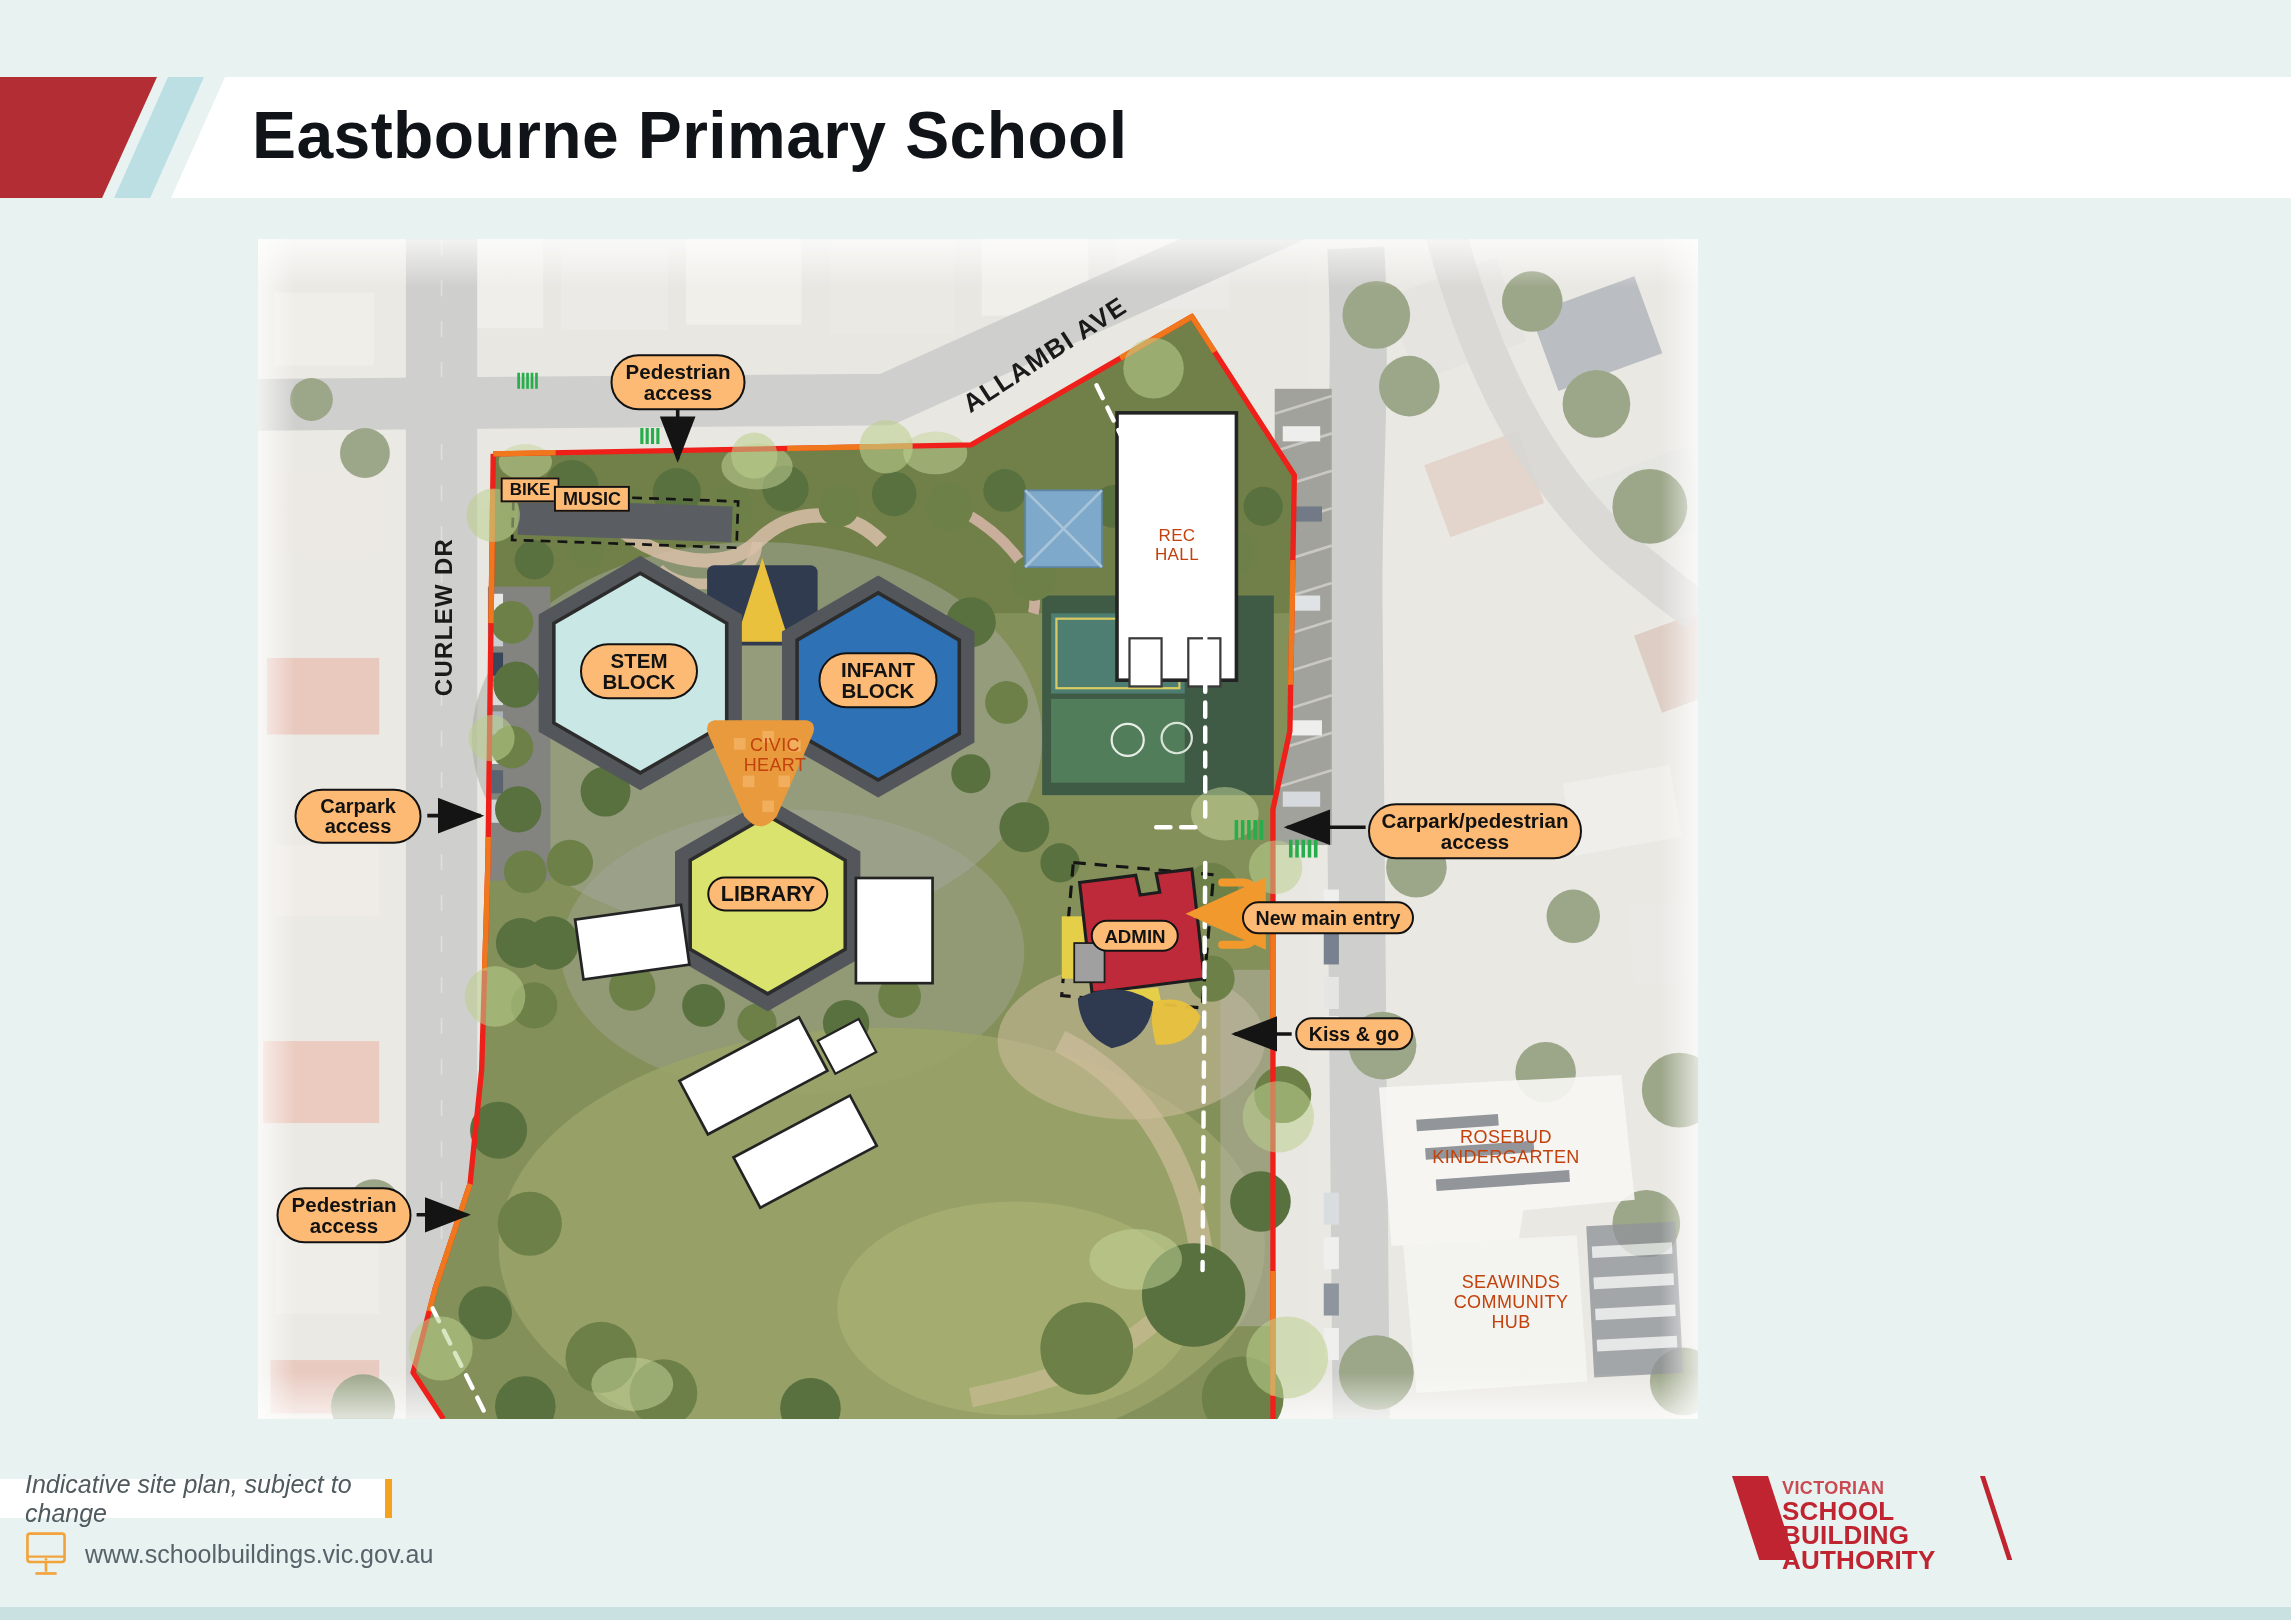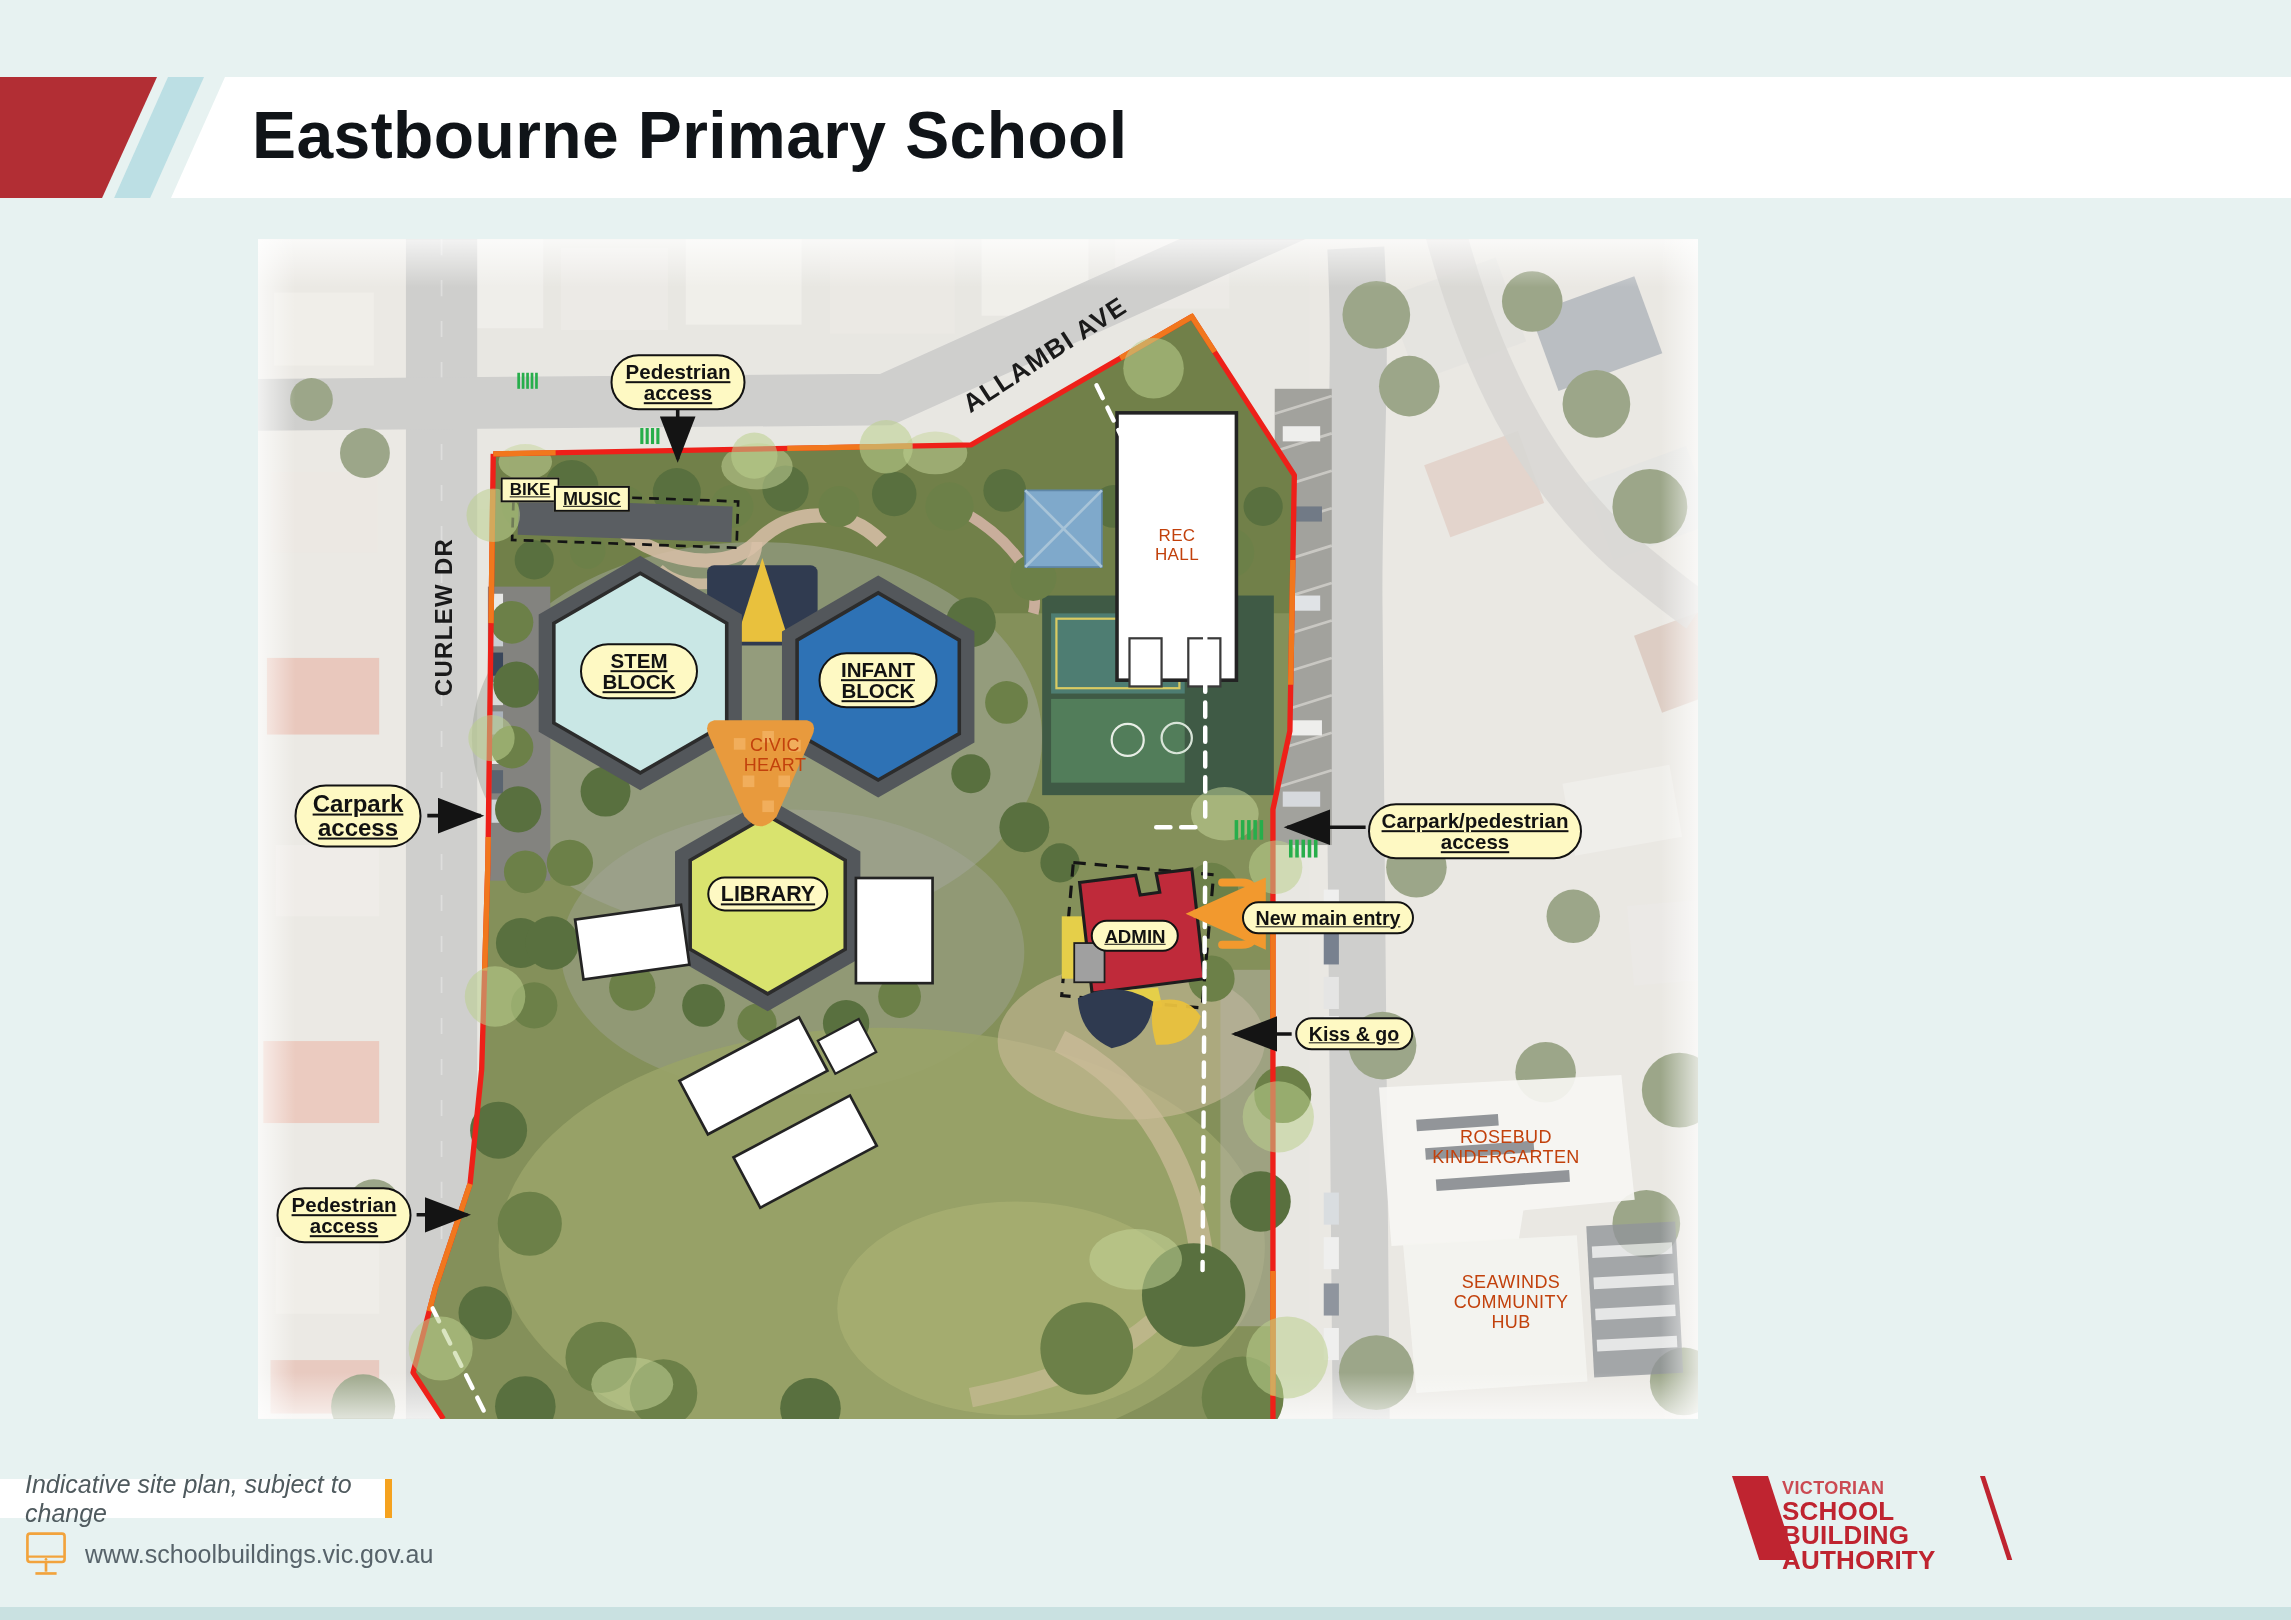--- a/index.html
+++ b/index.html
@@ -14,23 +14,23 @@
               clip-path:polygon(0 0,100% 0,65% 100%,0 100%);}
   .banner-stripe{position:absolute;left:168px;top:0;width:36px;height:121px;background:#bcdfe4;
                  transform:skewX(-24deg);transform-origin:top left;}
   .page-title{position:absolute;left:252px;top:50%;transform:translateY(-54%);
               font-size:66px;font-weight:800;letter-spacing:0.4px;color:#101418;white-space:nowrap;}
 
   
   .map{position:absolute;left:258px;top:239px;width:1440px;height:1180px;overflow:hidden;background:#dedcd5;}
   .map svg{position:absolute;left:0;top:0;}
 
-  .pill{position:absolute;transform:translate(-50%,-50%);background:#fef9c3;border:2.7px solid #121212;
+  .pill{position:absolute;transform:translate(-50%,-50%);background:#fdba74;border:2.7px solid #121212;
         border-radius:39px;font-weight:700;color:#121212;text-align:center;display:flex;
-        align-items:center;justify-content:center;line-height:1.04;padding:4.5px 11.6px;box-sizing:border-box;z-index:5;text-decoration:underline;}
+        align-items:center;justify-content:center;line-height:1.04;padding:4.5px 11.6px;box-sizing:border-box;z-index:5;}
   .sq{border-radius:0;padding:1.8px 7.1px;}
   .nw{white-space:nowrap;}
   .mtext{position:absolute;transform:translate(-50%,-50%);font-weight:400;color:#c2410c;
          text-align:center;line-height:1.1;letter-spacing:0.4px;z-index:4;}
   .street{position:absolute;font-weight:800;color:#1a1a1a;white-space:nowrap;letter-spacing:1.3px;z-index:4;}
 
   
   .key{position:absolute;left:1724px;top:1232px;width:368px;height:192px;box-sizing:border-box;
        background:#cfe5e8;border:2.7px solid #2c2c2c;padding:14.3px 23px;}
   .key-title{font-size:28.5px;font-weight:700;letter-spacing:0.4px;}
@@ -465,21 +465,21 @@
 
     <div class="pill" style="left:420px;top:143px;width:135px;font-size:20.5px;">Pedestrian access</div>
     <div class="pill sq" style="left:272px;top:251px;font-size:17px;">BIKE</div>
     <div class="pill sq" style="left:334px;top:260px;font-size:18px;">MUSIC</div>
     <div class="pill" style="left:381px;top:432px;width:118px;font-size:20.5px;">STEM BLOCK</div>
     <div class="pill" style="left:620px;top:441px;width:119px;font-size:20.5px;">INFANT BLOCK</div>
     <div class="mtext" style="left:517px;top:517px;width:107px;font-size:18px;">CIVIC HEART</div>
     <div class="mtext" style="left:919px;top:307px;width:80px;font-size:17px;">REC HALL</div>
     <div class="pill nw" style="left:510px;top:655px;font-size:21.4px;">LIBRARY</div>
     <div class="pill nw" style="left:877px;top:697px;font-size:18.7px;">ADMIN</div>
-    <div class="pill" style="left:100px;top:577px;width:127px;font-size:24px;">Carpark access</div>
+    <div class="pill" style="left:100px;top:577px;width:127px;font-size:20px;">Carpark access</div>
     <div class="pill" style="left:1217px;top:592px;width:214px;font-size:20.5px;">Carpark/pedestrian access</div>
     <div class="pill nw" style="left:1070px;top:679px;font-size:19.6px;">New main entry</div>
     <div class="pill nw" style="left:1096px;top:795px;font-size:19.6px;">Kiss &amp; go</div>
     <div class="pill" style="left:86px;top:976px;width:135px;font-size:20.5px;">Pedestrian access</div>
     <div class="mtext" style="left:1248px;top:909px;width:192px;font-size:18px;">ROSEBUD KINDERGARTEN</div>
     <div class="mtext" style="left:1253px;top:1064px;width:143px;font-size:18px;">SEAWINDS COMMUNITY HUB</div>
     <div class="street" style="left:186px;top:378px;font-size:24px;transform:translate(-50%,-50%) rotate(-90deg);">CURLEW DR</div>
     <div class="street" style="left:787px;top:116px;font-size:26px;transform:translate(-50%,-50%) rotate(-33deg);">ALLAMBI AVE</div>
   </div>
 

